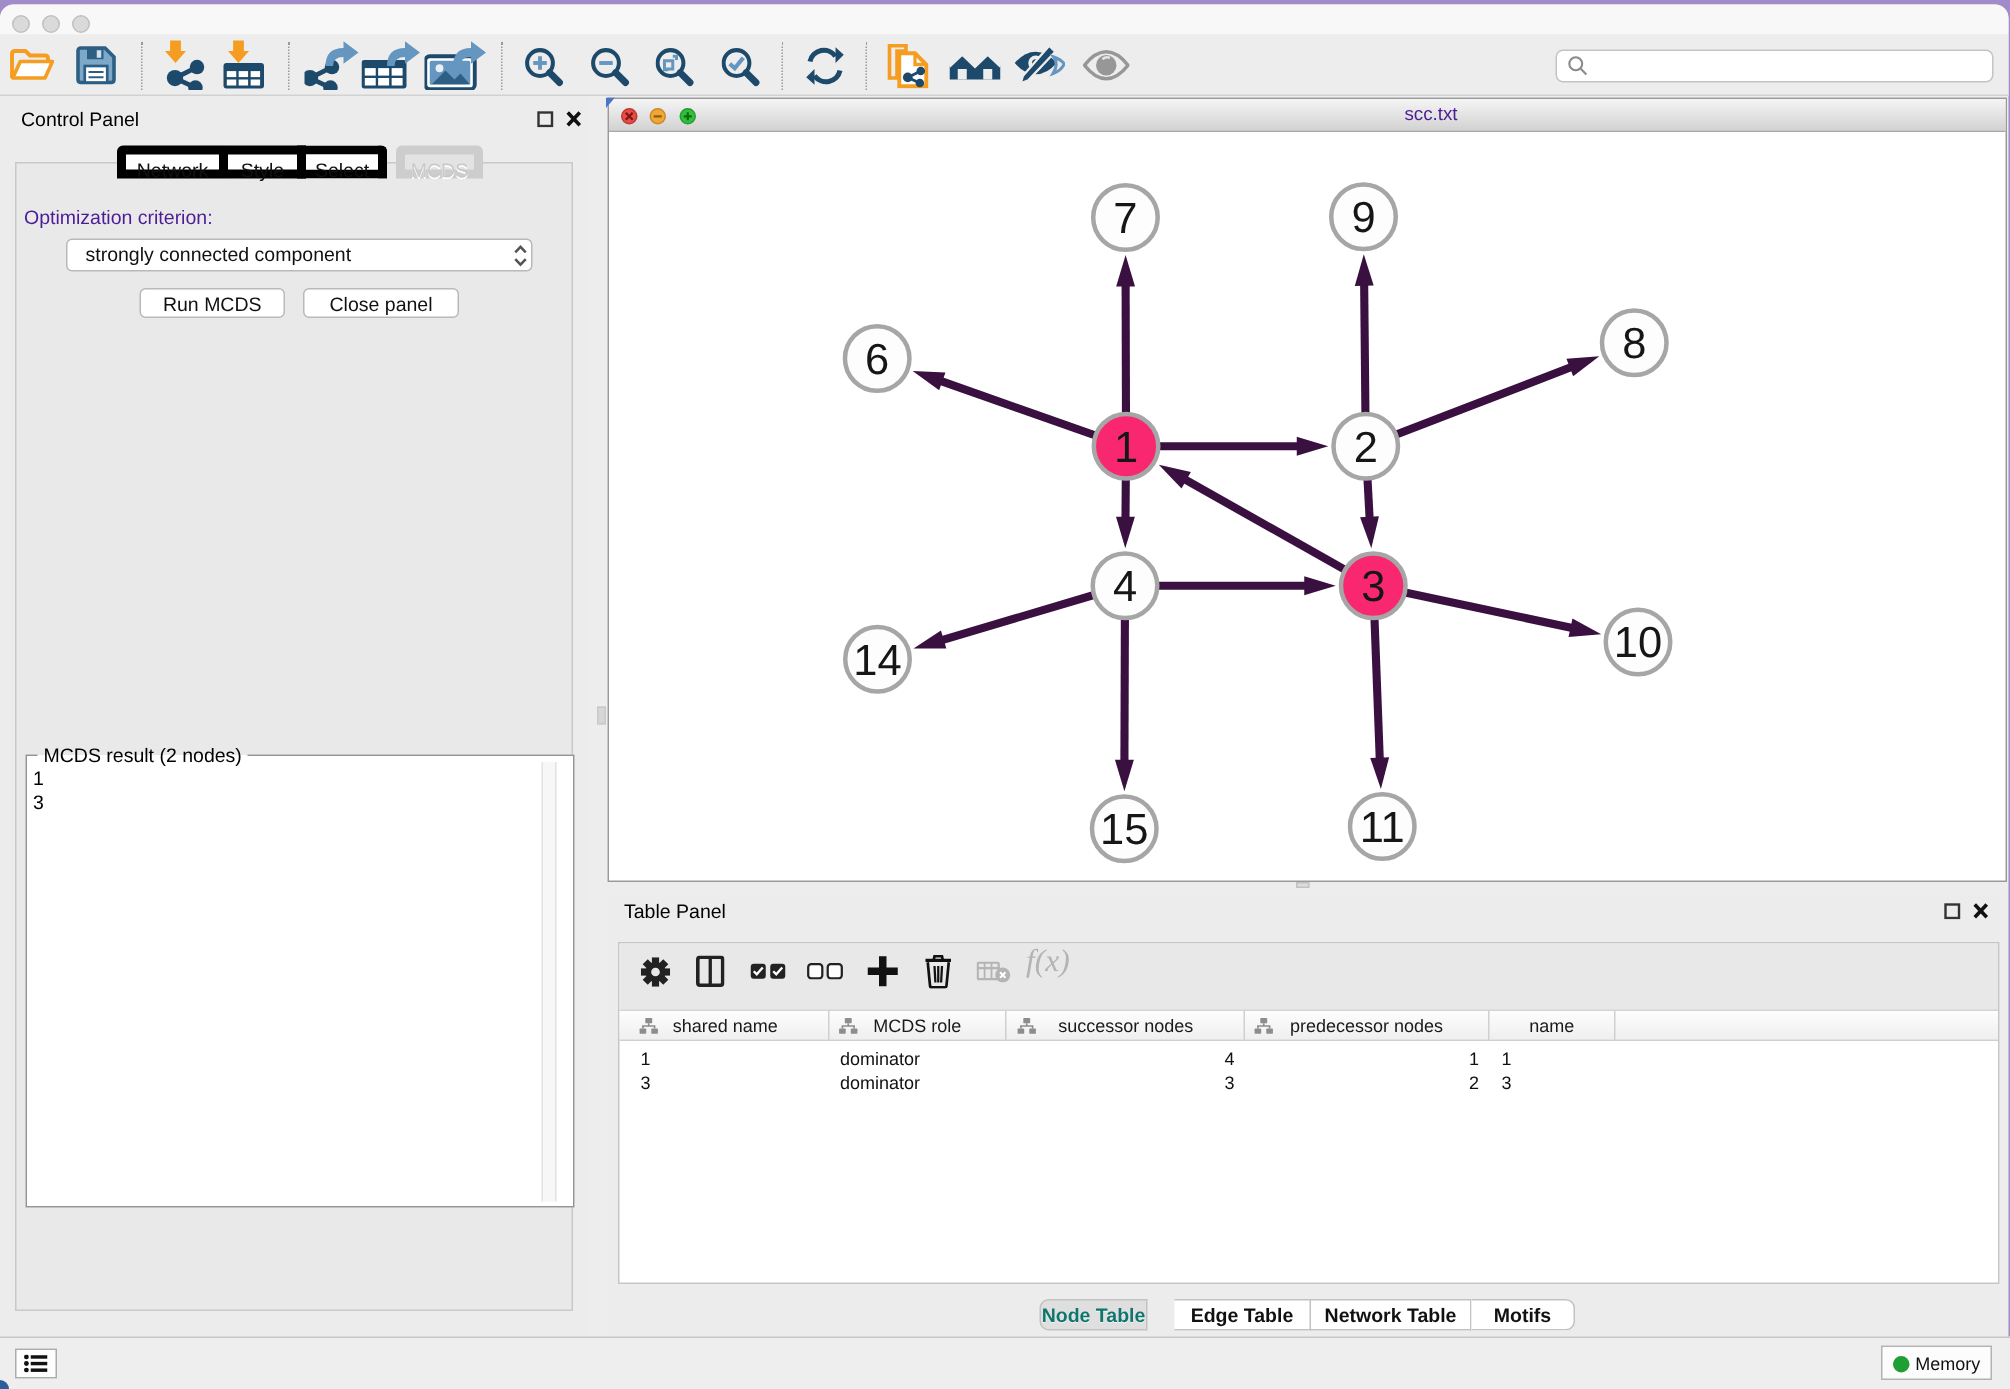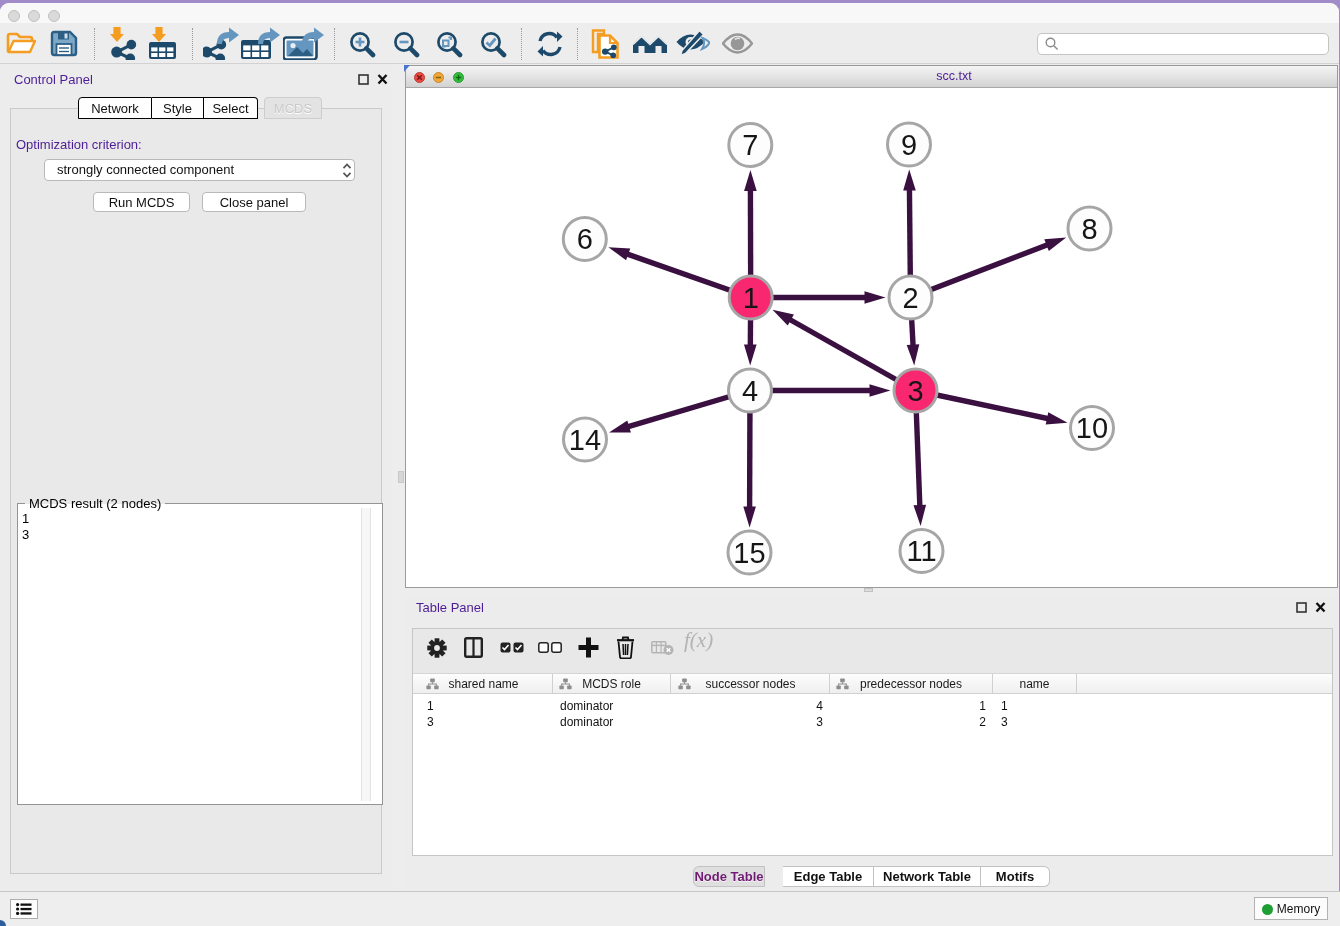--- a/index.html
+++ b/index.html
@@ -3,35 +3,35 @@
 * { margin:0; padding:0; box-sizing:border-box; }
 html,body { width:1340px; height:926px; overflow:hidden; font-family:"Liberation Sans", sans-serif; }
 body { background:#a18bc8; position:relative; }
 #chrome { position:absolute; left:0; top:3px; width:1339px; height:923px; background:#ededed; border-radius:9px 9px 0 0; }
 #titlebar { position:absolute; left:0; top:3px; width:1339px; height:20px; background:#f8f8f8; border-radius:9px 9px 0 0; }
 .tl { position:absolute; top:7px; width:12px; height:12px; border-radius:50%; background:#dadada; border:1px solid #c0c0c0; }
 #toolbar { position:absolute; left:0; top:23px; width:1339px; height:41px; background:#ededed; border-bottom:1px solid #d2d2d2; }
 .vsep { position:absolute; top:28px; height:32px; width:0; border-left:1px dotted #9a9a9a; }
 #cpanel { position:absolute; left:0; top:64px; width:391px; height:827px; background:#ececec; }
 #cpcontent { position:absolute; left:10px; top:108px; width:372px; height:766px; background:#e9e9e9; border:1px solid #c9c9c9; }
-.tab { position:absolute; top:97px; height:22px; background:#fefefe; border:1px solid #000000; font-size:13px; color:#111; text-align:center; line-height:21px; }
+.tab { position:absolute; top:97px; height:22px; background:#fefefe; border:6px solid #000000; font-size:13px; color:#111; text-align:center; line-height:21px; }
 .btn { position:absolute; top:192px; height:20px; background:#fff; border:1px solid #b9b9b9; border-radius:4px; font-size:13px; color:#111; text-align:center; line-height:19px; }
 #mcdsbox { position:absolute; left:17px; top:503px; width:366px; height:302px; background:#fff; border:1px solid #949494; }
 #netwin { position:absolute; left:405px; top:65px; width:933px; height:523px; border:1px solid #9a9a9a; background:#fff; }
 #nettitle { position:absolute; left:0; top:0; width:100%; height:22px; background:linear-gradient(#f5f5f5,#d2d2d2); border-bottom:1px solid #a8a8a8; }
 .mac { position:absolute; top:5.5px; width:11px; height:11px; border-radius:50%; }
 #tpanel { position:absolute; left:405px; top:597px; width:933px; height:294px; background:#ececec; }
 #tbox { position:absolute; left:412px; top:628px; width:921px; height:228px; background:#fff; border:1px solid #c6c6c6; }
 #ttoolbar { position:absolute; left:413px; top:629px; width:919px; height:45px; background:#e8e8e8; border-bottom:1px solid #d5d5d5; }
 #thead { position:absolute; left:413px; top:674px; width:919px; height:20px; background:linear-gradient(#fdfdfd,#efefef); border-bottom:1px solid #d0d0d0; }
 .hcell { position:absolute; top:674px; height:20px; border-right:1px solid #d0d0d0; font-size:12px; color:#1a1a1a; text-align:center; line-height:20px; }
 .cell { position:absolute; font-size:12px; color:#111; height:16px; line-height:16px; }
 .btab { position:absolute; top:866px; height:21px; background:#fff; border:1px solid #c2c2c2; font-size:13px; font-weight:bold; color:#111; text-align:center; line-height:20px; }
 #statusbar { position:absolute; left:0; top:891px; width:1340px; height:35px; background:#eeeeee; border-top:1px solid #c6c6c6; }
-.ptitle { position:absolute; font-size:13px; color:#4c1d95; }
+.ptitle { position:absolute; font-size:13px; color:#000000; }
 </style></head><body>
 <div id="chrome"></div>
 <div id="titlebar">
   <div class="tl" style="left:8px"></div>
     <div class="tl" style="left:28px"></div>
     <div class="tl" style="left:47.5px"></div>
 </div>
 <div id="toolbar"></div>
 <svg style="position:absolute;left:6px;top:30px" width="30" height="27" viewBox="0 0 30 27">
 <path d="M2 22 L2 6 Q2 4 4 4 L11 4 L14 7 L24 7 Q26 7 26 9 L26 11" fill="none" stroke="#f59d20" stroke-width="2.6" stroke-linejoin="round"></path>
@@ -359,21 +359,21 @@
 <div class="cell" style="left:427px;top:698px">1</div>
 <div class="cell" style="left:560px;top:698px">dominator</div>
 <div class="cell" style="left:777px;top:698px;width:46px;text-align:right">4</div>
 <div class="cell" style="left:940px;top:698px;width:46px;text-align:right">1</div>
 <div class="cell" style="left:1001px;top:698px">1</div>
 <div class="cell" style="left:427px;top:714px">3</div>
 <div class="cell" style="left:560px;top:714px">dominator</div>
 <div class="cell" style="left:777px;top:714px;width:46px;text-align:right">3</div>
 <div class="cell" style="left:940px;top:714px;width:46px;text-align:right">2</div>
 <div class="cell" style="left:1001px;top:714px">3</div>
-<div class="btab" style="left:693px;width:72px;border-radius:6px 0 0 6px;background:#dfdfdf;color:#701a75;text-shadow:0 1px 0 #f5f5f5">Node Table</div>
+<div class="btab" style="left:693px;width:72px;border-radius:6px 0 0 6px;background:#dfdfdf;color:#0f766e;text-shadow:0 1px 0 #f5f5f5">Node Table</div>
 <div class="btab" style="left:783px;width:91px;border-left:none">Edge Table</div>
 <div class="btab" style="left:874px;width:107px;border-left:none">Network Table</div>
 <div class="btab" style="left:981px;width:69px;border-left:none;border-radius:0 6px 6px 0">Motifs</div>
 <div id="statusbar"></div>
 <div style="position:absolute;left:10px;top:899px;width:28px;height:20px;background:#fdfdfd;border:1px solid #adadad">
   <svg width="16" height="12" viewBox="0 0 16 12" style="position:absolute;left:5px;top:3px">
     <circle cx="1.6" cy="1.6" r="1.6" fill="#111"></circle>
       <circle cx="1.6" cy="6" r="1.6" fill="#111"></circle>
       <circle cx="1.6" cy="10.4" r="1.6" fill="#111"></circle>
     <rect x="4.5" y="0.5" width="11" height="2.3" fill="#111"></rect>

